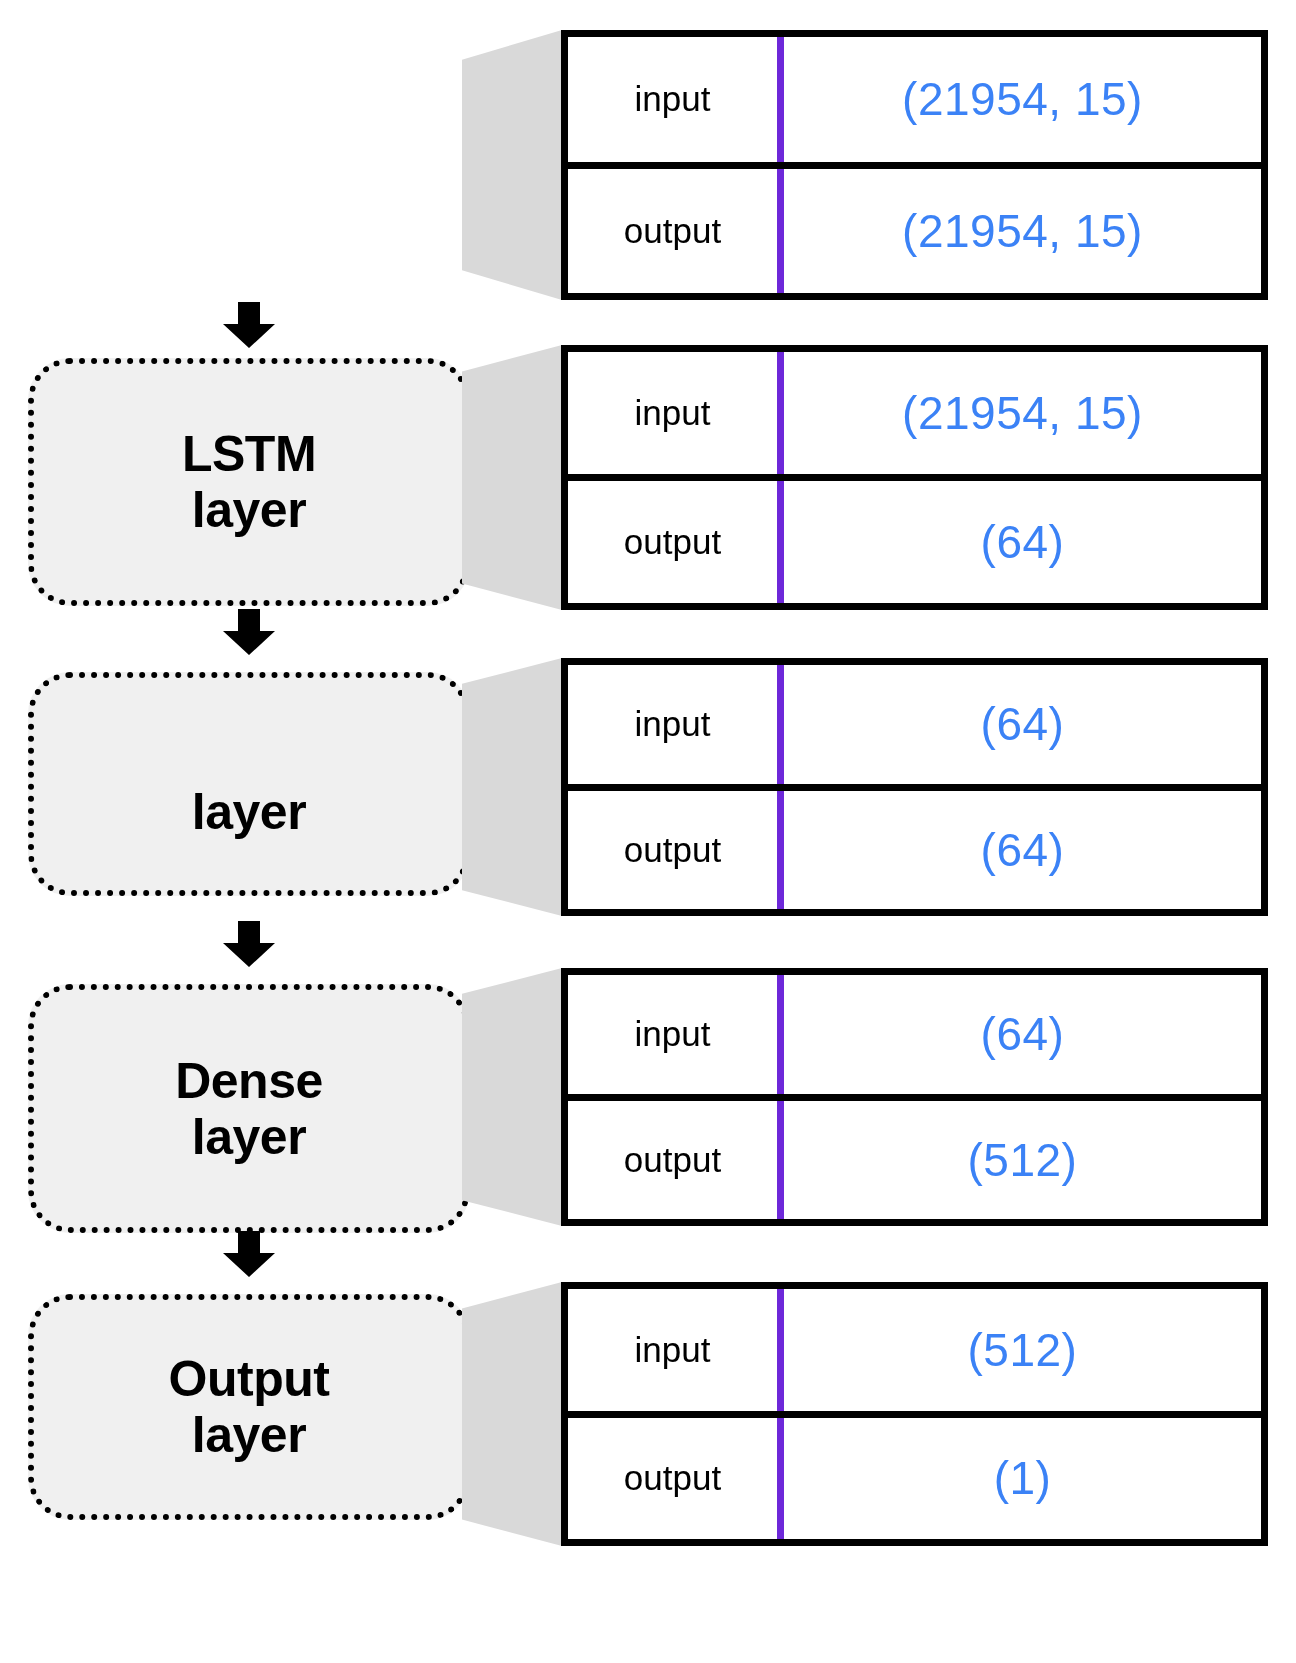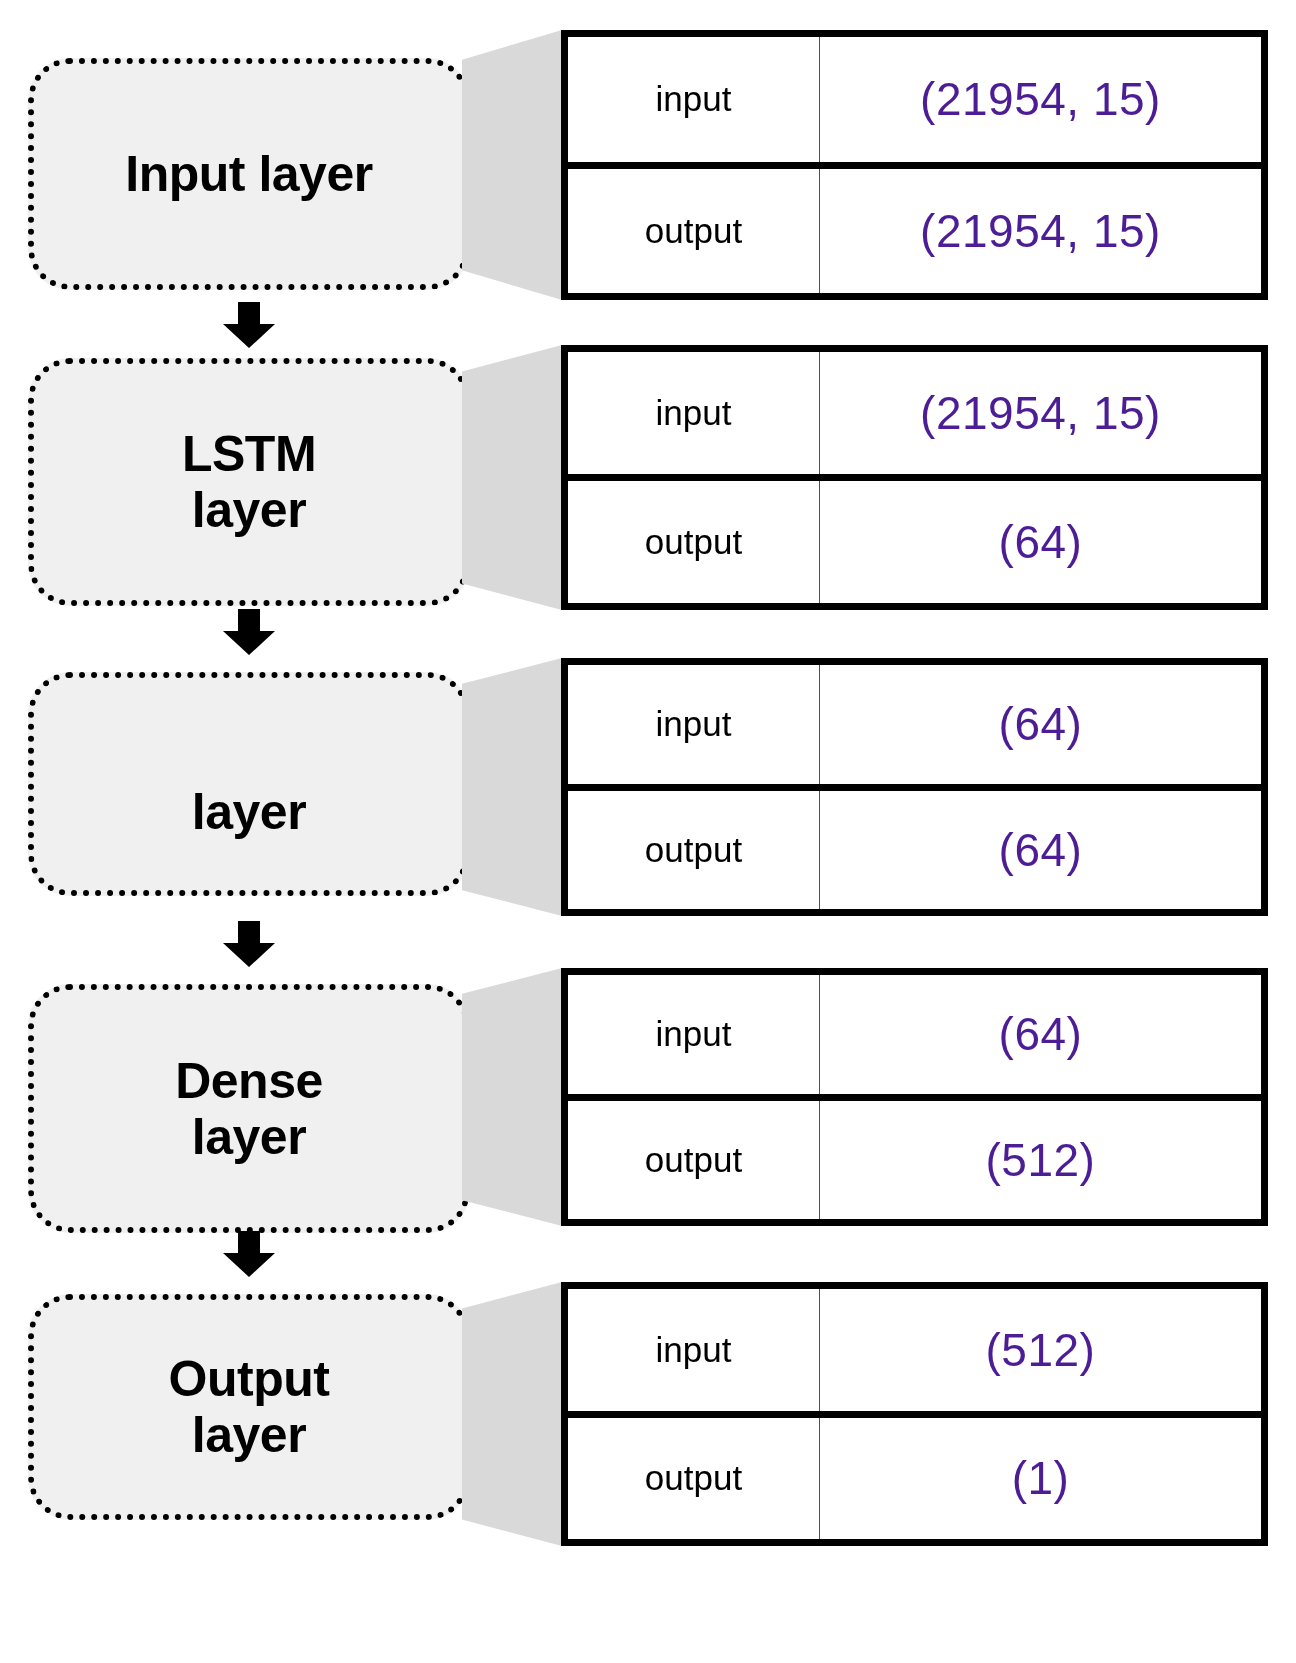--- a/index.html
+++ b/index.html
@@ -72,60 +72,55 @@
   }
   .shape-row {
     display: flex;
     flex: 1 1 0;
     min-height: 0;
   }
   .shape-row + .shape-row {
     border-top: 7px solid #000000;
   }
   .cell-key {
-    width: 252px;
+    width: 216px;
     box-sizing: border-box;
-    border-right: 1px solid #6d28d9;
+    border-right: 7px solid #6d28d9;
     display: flex;
     align-items: center;
     justify-content: center;
     font-size: 35px;
     font-weight: 400;
     color: #000000;
   }
   .cell-val {
     flex: 1 1 auto;
     display: flex;
     align-items: center;
     justify-content: center;
     font-size: 46px;
     font-weight: 400;
-    color: #4c1d95;
+    color: #3b82f6;
     letter-spacing: 0.5px;
   }
 
   
   .arrow-down {
     position: absolute;
     width: 52px;
     height: 46px;
   }
   .arrow-down svg { display: block; width: 52px; height: 46px; }
 </style>
 </head>
 <body>
 
 <div id="diagram">
 
   <div class="layer-row" style="top:0px;height:300px;">
-    <div class="layer-box" style="top:58px;height:232px;">
-      <div class="layer-box-label">
-        <span>Input layer</span>
-      </div>
-    </div>
     <div class="wedge" style="top:30px;height:270px;clip-path:polygon(0% 11%,100% 0%,100% 100%,0% 89%);"></div>
     <div class="shape-table" style="top:30px;height:270px;">
       <div class="shape-row">
         <div class="cell-key">input</div>
         <div class="cell-val">(21954, 15)</div>
       </div>
       <div class="shape-row">
         <div class="cell-key">output</div>
         <div class="cell-val">(21954, 15)</div>
       </div>

